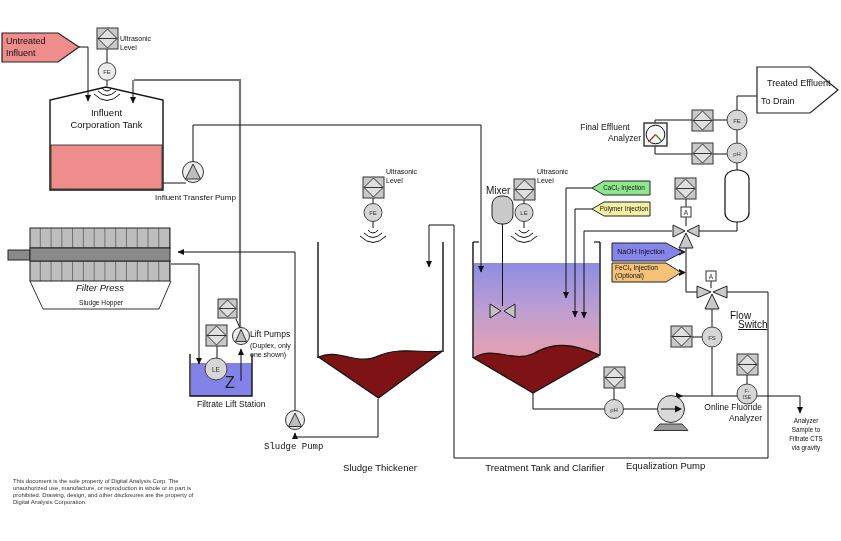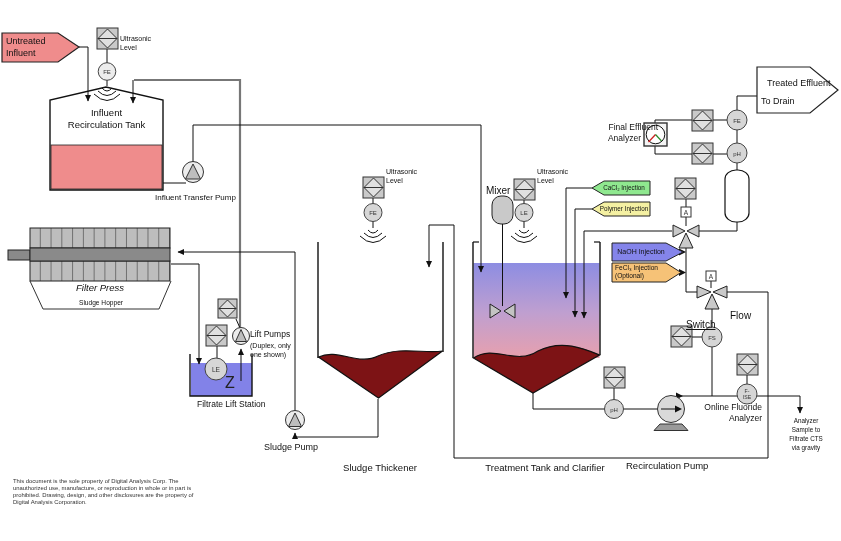--- a/index.html
+++ b/index.html
@@ -296,49 +296,49 @@
 <div class="lbl f9" style="left:761px;top:96px;">To Drain</div>
 
 <div class="lbl f7" style="left:120px;top:35px;">Ultrasonic</div>
 <div class="lbl f7" style="left:120px;top:44px;">Level</div>
 <div class="lbl f7" style="left:386px;top:168px;">Ultrasonic</div>
 <div class="lbl f7" style="left:386px;top:177px;">Level</div>
 <div class="lbl f7" style="left:537px;top:168px;">Ultrasonic</div>
 <div class="lbl f7" style="left:537px;top:177px;">Level</div>
 
 <div class="lbl f95 c" style="left:50px;top:108px;width:113px;">Influent</div>
-<div class="lbl f95 c" style="left:50px;top:120px;width:113px;">Recirculation Tank</div>
+<div class="lbl f95 c" style="left:50px;top:120px;width:113px;">Corporation Tank</div>
 <div class="lbl f8" style="left:155px;top:193px;">Influent Transfer Pump</div>
 
 <div class="lbl f95 c" style="left:50px;top:283px;width:100px;font-style:italic;">Filter Press</div>
 <div class="lbl f65 c" style="left:61px;top:299px;width:80px;">Sludge Hopper</div>
 
 <div class="lbl f85" style="left:250px;top:330px;">Lift Pumps</div>
 <div class="lbl f7" style="left:250px;top:342px;">(Duplex, only</div>
 <div class="lbl f7" style="left:250px;top:351px;">one shown)</div>
 <div class="lbl f85" style="left:184px;top:400px;padding-left:13px;">Filtrate Lift Station</div>
 
-<div class="lbl f9" style="left:264px;top:442px;">Sludge Pump</div>
+<div class="lbl f9" style="left:264px;top:442px;font-family:Liberation Mono, monospace;">Sludge Pump</div>
 <div class="lbl f95 c" style="left:320px;top:463px;width:120px;">Sludge Thickener</div>
 <div class="lbl f95 c" style="left:475px;top:463px;width:140px;">Treatment Tank and Clarifier</div>
-<div class="lbl f95" style="left:626px;top:461px;">Recirculation Pump</div>
+<div class="lbl f95" style="left:626px;top:461px;">Equalization Pump</div>
 
 <div class="lbl f75" style="left:486px;top:185px;">Mixer</div>
 
 <div class="lbl f6 c" style="left:596px;top:184px;width:56px;">CaCl₂ Injection</div>
 <div class="lbl f6 c" style="left:596px;top:205px;width:56px;">Polymer Injection</div>
 <div class="lbl f7 c" style="left:612px;top:248px;width:58px;">NaOH Injection</div>
 <div class="lbl f65" style="left:615px;top:264px;">FeCl₃ Injection</div>
 <div class="lbl f65" style="left:615px;top:272px;">(Optional)</div>
 
-<div class="lbl f85 r" style="left:586px;top:123px;width:72px;">Final Effluent</div>
+<div class="lbl f85 r" style="left:569px;top:123px;width:72px;text-align:center;">Final Effluent</div>
 <div class="lbl f85 r" style="left:569px;top:134px;width:72px;">Analyzer</div>
 
 <div class="lbl f75" style="left:718px;top:310px;padding-left:12px;">Flow</div>
-<div class="lbl f75" style="left:686px;top:319px;text-decoration:underline;">Switch</div>
+<div class="lbl f75" style="left:738px;top:319px;text-decoration:underline;">Switch</div>
 
 <div class="lbl f85 r" style="left:692px;top:403px;width:70px;">Online Fluoride</div>
 <div class="lbl f85 r" style="left:692px;top:414px;width:70px;">Analyzer</div>
 
 <div class="lbl f6 c" style="left:776px;top:417px;width:60px;">Analyzer</div>
 <div class="lbl f6 c" style="left:776px;top:426px;width:60px;">Sample to</div>
 <div class="lbl f6 c" style="left:776px;top:435px;width:60px;">Filtrate CTS</div>
 <div class="lbl f6 c" style="left:776px;top:444px;width:60px;">via gravity</div>
 
 <div class="lbl disc" style="left:13px;top:478px;">This document is the sole property of Digital Analysis Corp. The</div>

